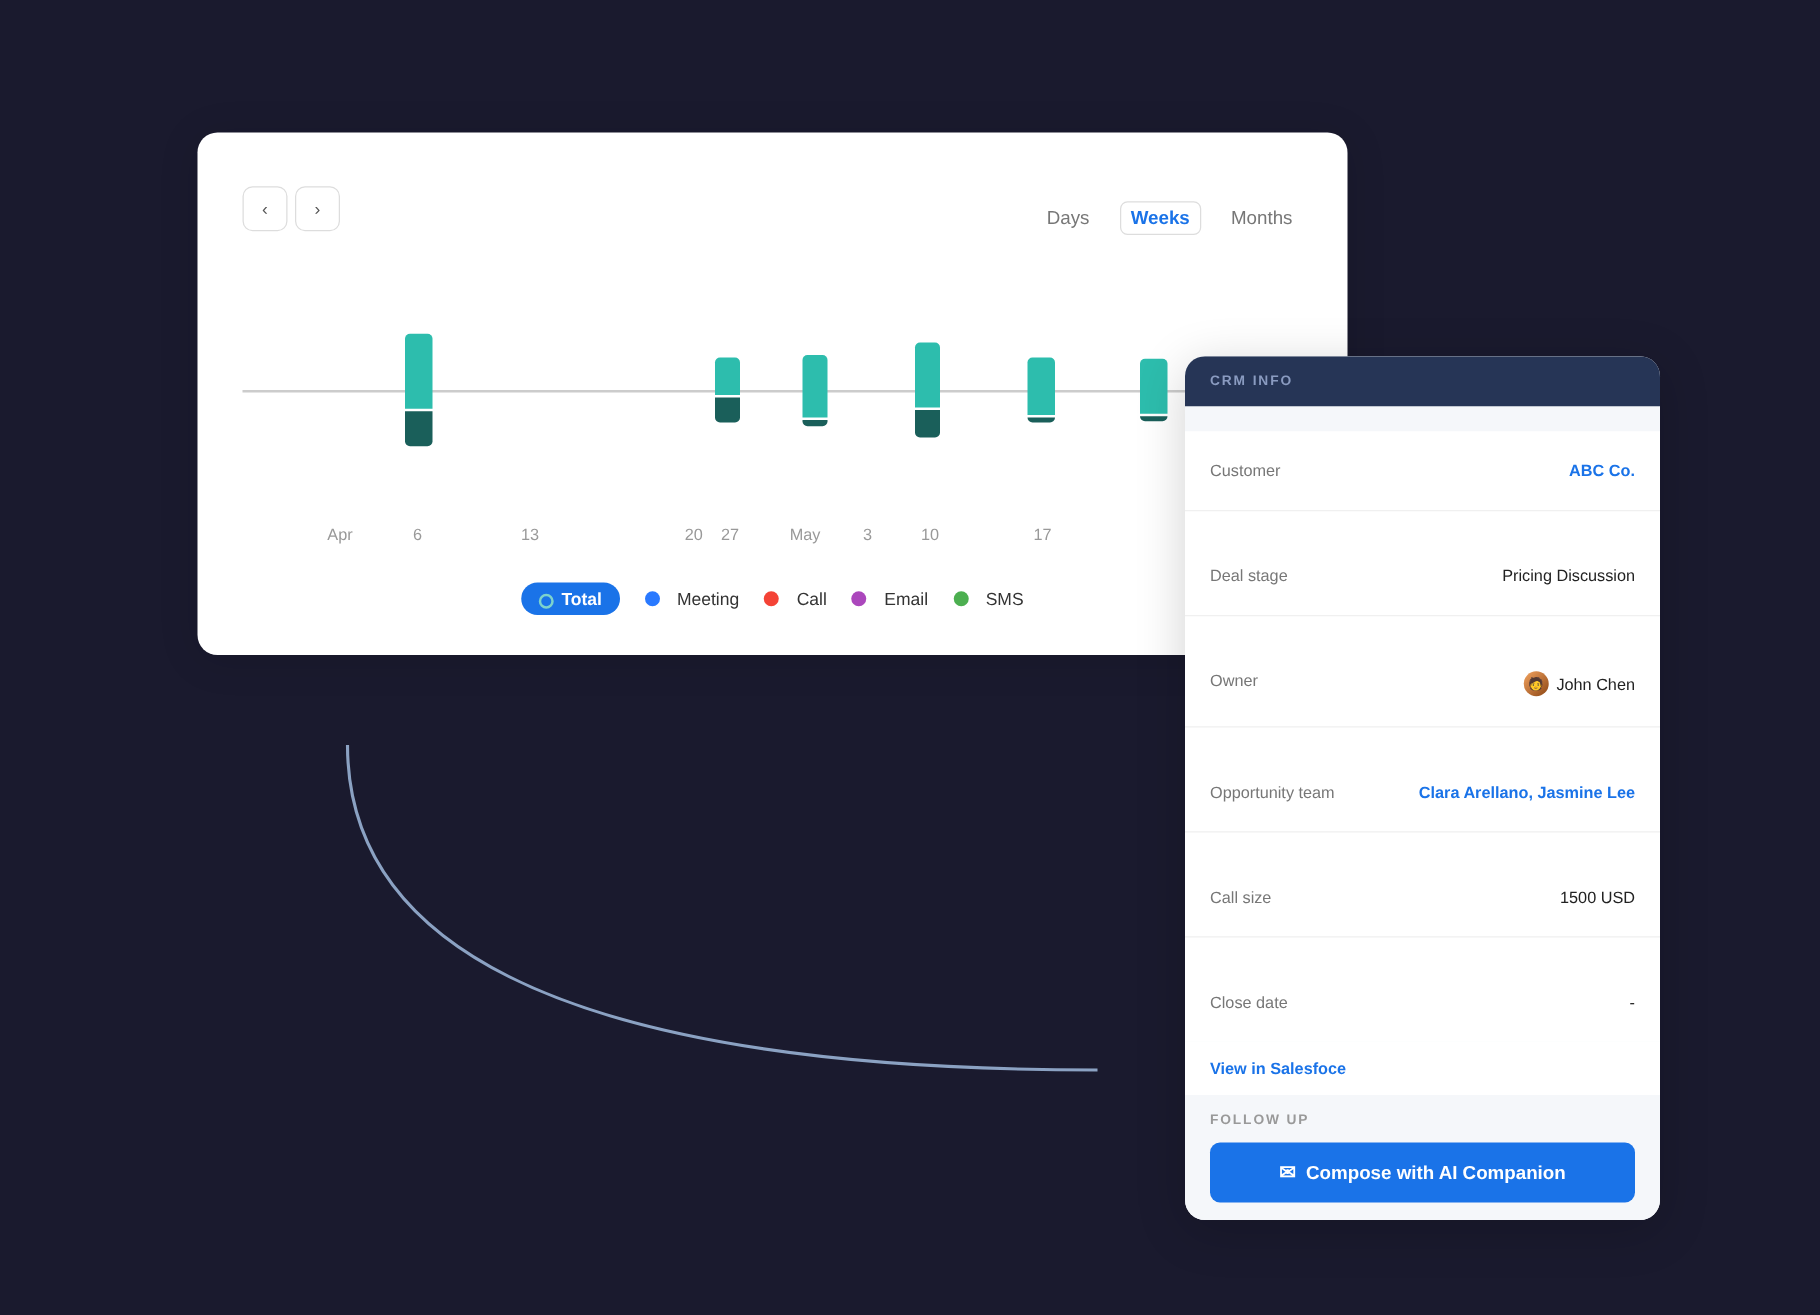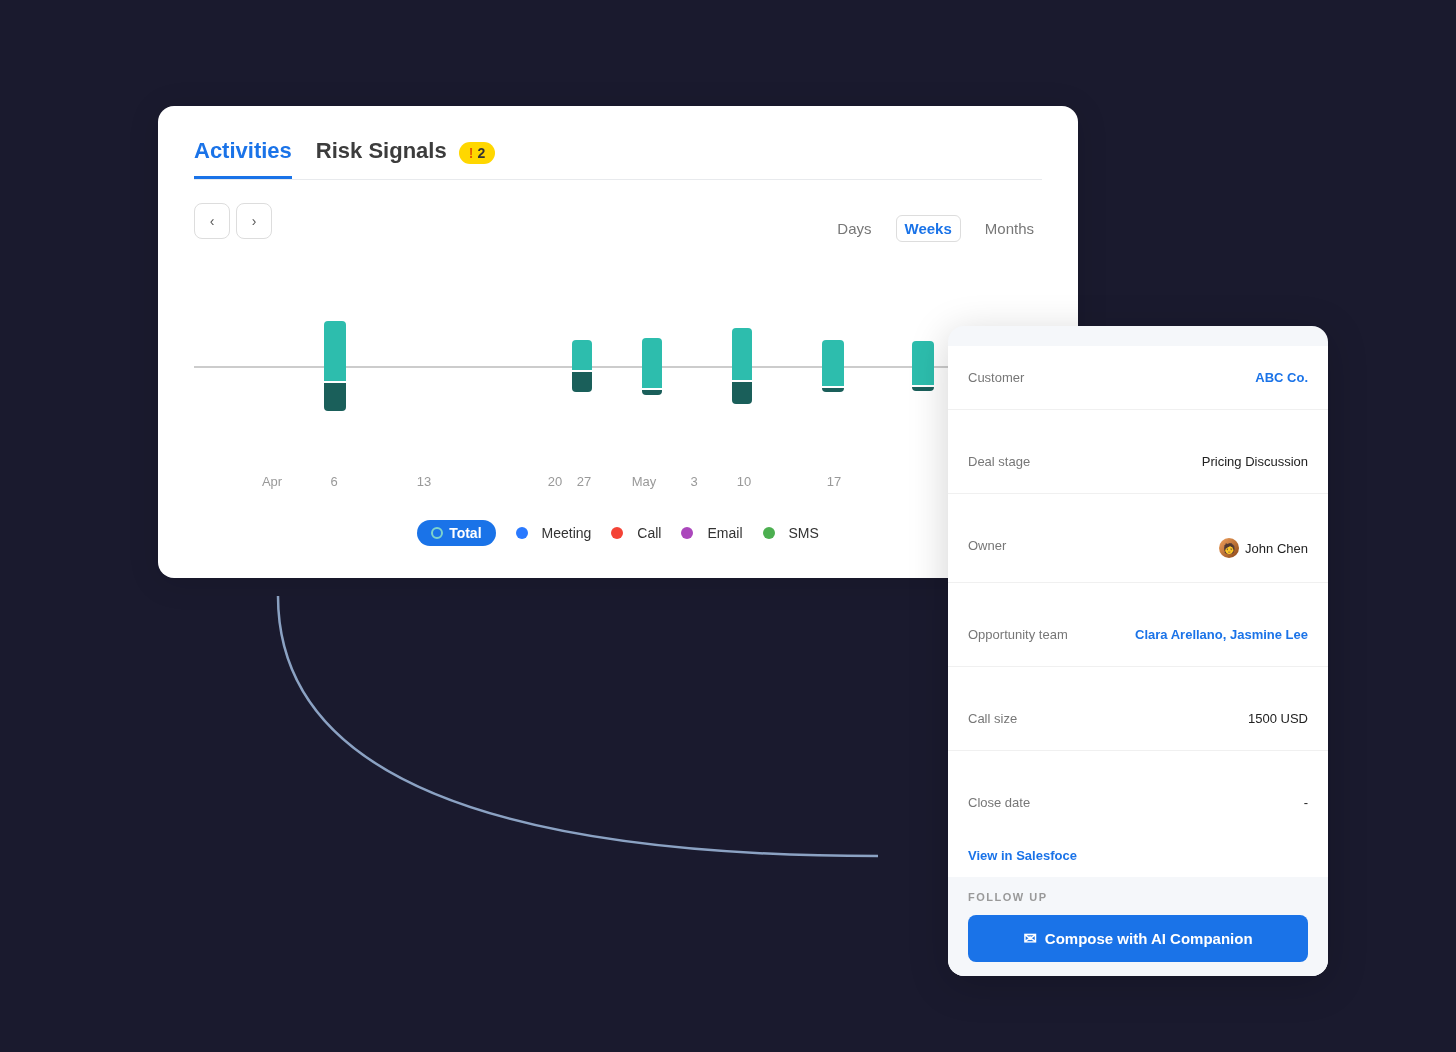--- a/index.html
+++ b/index.html
@@ -202,21 +202,21 @@
     }
 
     .legend-dot {
       width: 12px;
       height: 12px;
       border-radius: 50%;
     }
 
     .legend-total {
       display: flex;
-      align-items: center;
+      align-items: flex-end;
       gap: 6px;
       background: #1a73e8;
       border-radius: 20px;
       padding: 5px 14px;
       color: #fff;
       font-size: 14px;
       font-weight: 600;
     }
 
     .legend-total .dot-outline {
@@ -372,32 +372,20 @@
 <body>
 
 <div class="scene">
 
   <svg class="connector-svg" viewBox="0 0 1200 900" xmlns="http://www.w3.org/2000/svg">
     <path d="M 150 520 Q 150 780 750 780" stroke="#a8c4e8" stroke-width="2.5" fill="none" opacity="0.8"></path>
   </svg>
 
   <div class="activities-card">
 
-    <div class="tabs">
-      <div class="tab active">
-        <span>Activities</span>
-      </div>
-      <div class="tab">
-        <span>Risk Signals</span>
-        <span class="risk-badge">
-          <span class="exclaim">!</span>
-          <span>2</span>
-        </span>
-      </div>
-    </div>
 
     <div class="controls-bar">
       <div class="nav-buttons">
         <button class="nav-btn">‹</button>
         <button class="nav-btn">›</button>
       </div>
       <div class="view-toggle">
         <span class="view-btn">Days</span>
         <span class="view-btn active">Weeks</span>
         <span class="view-btn">Months</span>
@@ -477,20 +465,23 @@
         <span>Email</span>
       </div>
       <div class="legend-item">
         <span class="legend-dot" style="background:#4caf50;"></span>
         <span>SMS</span>
       </div>
     </div>
   </div>
 
   <div class="crm-card">
+    <div class="crm-header">
+      <div class="crm-header-label">CRM INFO</div>
+    </div>
     <div class="crm-body">
 
       <div class="crm-row">
         <span class="crm-label">Customer</span>
         <span class="crm-value link">ABC Co.</span>
       </div>
 
       <div class="crm-row">
         <span class="crm-label">Deal stage</span>
         <span class="crm-value">Pricing Discussion</span>

